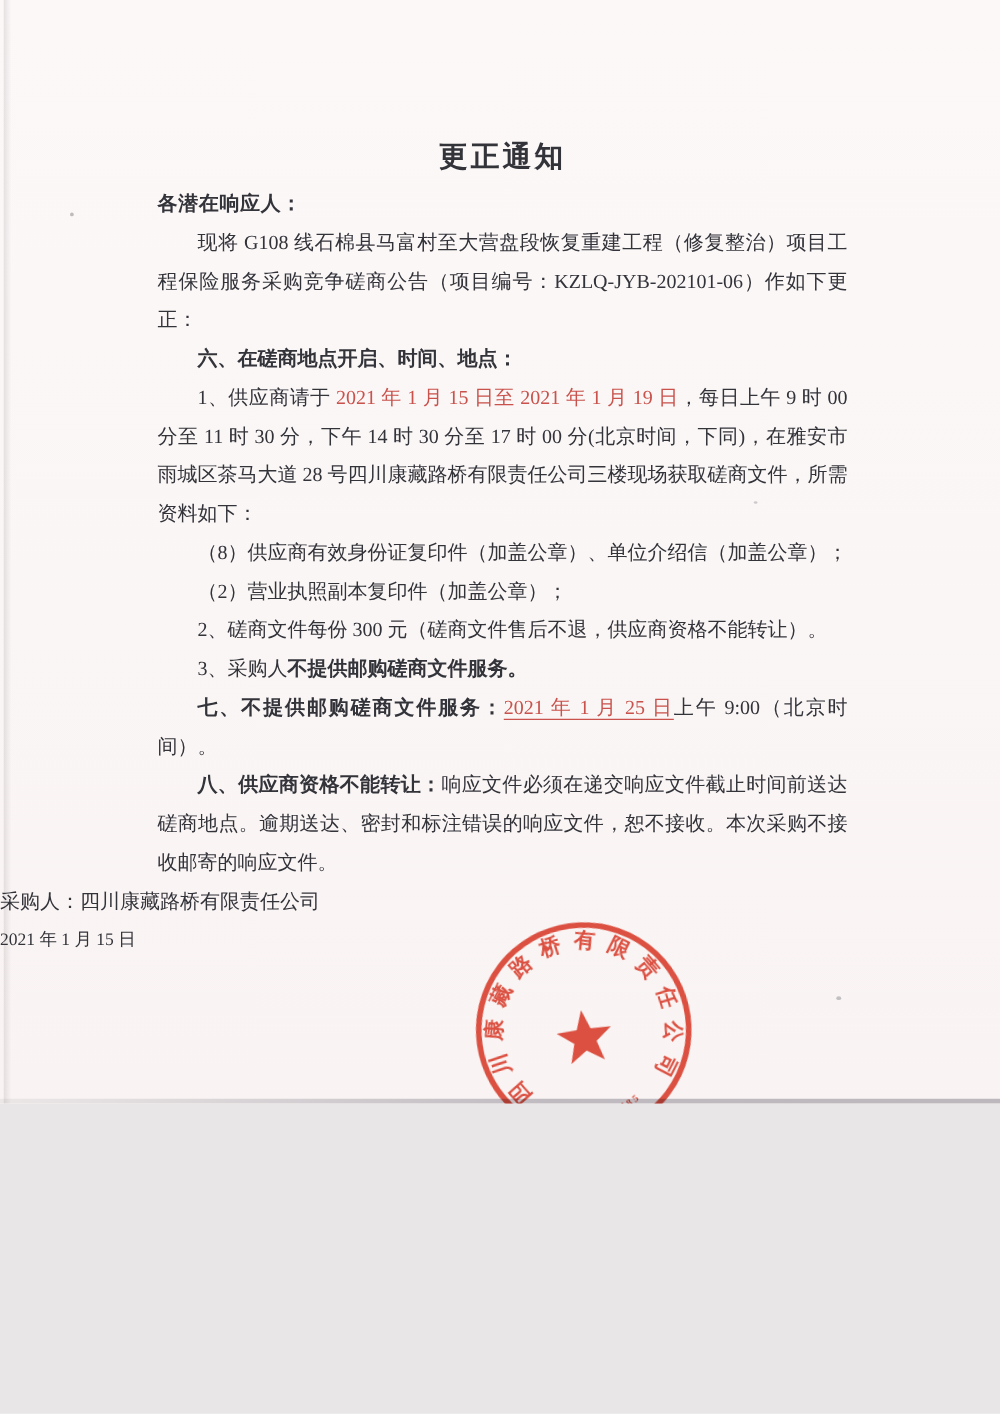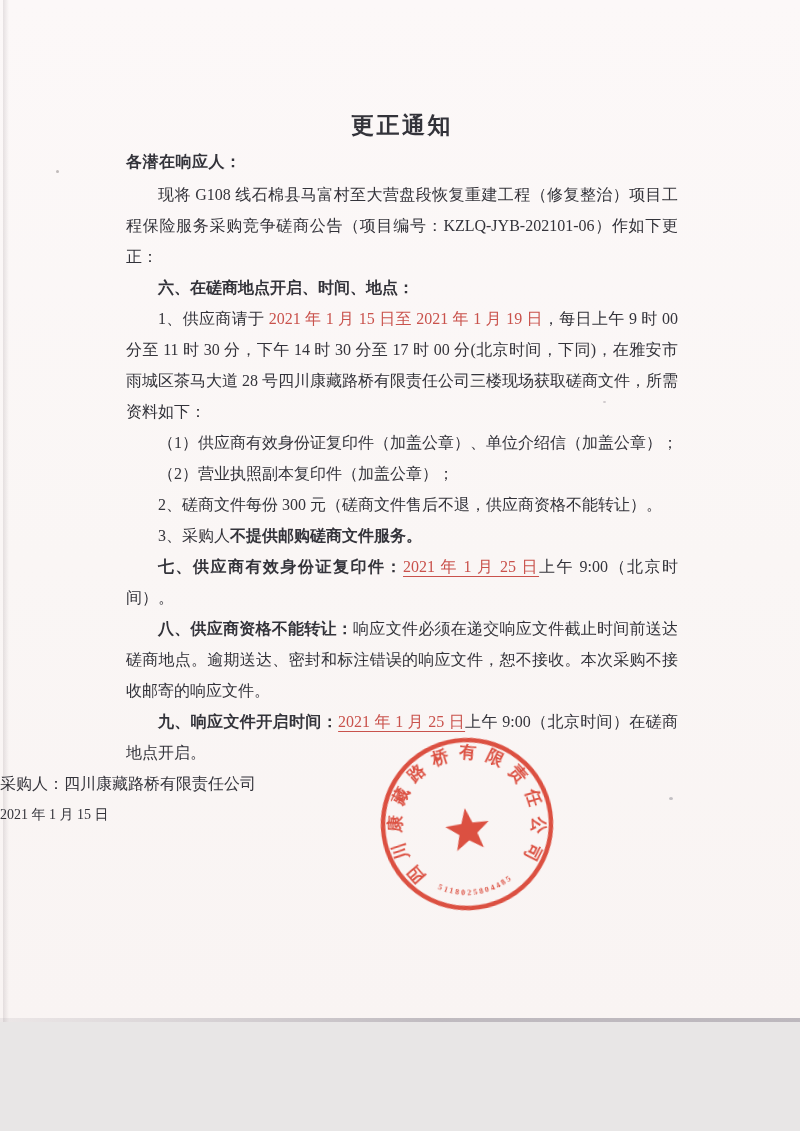--- a/index.html
+++ b/index.html
@@ -1,18 +1,18 @@
 <!DOCTYPE html>
 <html><head>
 <meta charset="utf-8">
 <style>
   html,body { margin:0; padding:0; background:#e8e6e6; }
   .page {
     position:relative;
-    width:800px; height:1022px;
+    width:800px; height:883px;
     margin:0 auto;
     background:#faf6f5;
     background-image:linear-gradient(180deg,#fcf8f8 0%,#faf6f5 55%,#f9f4f3 100%);
     overflow:hidden;
     font-family:"Liberation Serif","DejaVu Serif",serif;
     color:#33333a;
   }
   .edge-left {
     position:absolute; left:3px; top:0; bottom:0; width:6px;
     background:linear-gradient(90deg, rgba(150,140,145,0.22), rgba(150,140,145,0.0));
@@ -37,21 +37,21 @@
     font-family:"Liberation Sans","DejaVu Sans",sans-serif;
     font-weight:600;
     font-size:23px;
     line-height:34px;
     letter-spacing:2.5px;
     text-align:center;
     margin:0 0 6px 0;
   }
   p.para { margin:0; text-align:justify; }
   .indent { text-indent:2em; }
-  .salutation { font-weight:bold; letter-spacing:0.5px;font-family:Liberation Mono, monospace; }
+  .salutation { font-weight:bold; letter-spacing:0.5px; }
   .b { font-family:"Liberation Sans","DejaVu Sans",sans-serif; font-weight:700; }
   .red { color:#c9524c; }
   .u { text-decoration:underline; text-decoration-thickness:1.3px; text-underline-offset:4px; }
 
   .sig-block { position:relative; z-index:1; }
   .sig-buyer { margin:68px 0 0 151px; font-size:16px; line-height:31px; }
   .sig-date  { margin:34px 0 0 217px; font-size:14px; line-height:31px; }
 
   .stamp {
     position:absolute; left:367px; top:724px;
@@ -86,33 +86,32 @@
     <h1 class="title">更正通知</h1>
 
     <p class="para salutation">各潜在响应人：</p>
 
     <p class="para indent">现将 G108 线石棉县马富村至大营盘段恢复重建工程（修复整治）项目工程保险服务采购竞争磋商公告（项目编号：KZLQ-JYB-202101-06）作如下更正：</p>
 
     <p class="para indent b">六、在磋商地点开启、时间、地点：</p>
 
     <p class="para indent"><span>1、供应商请于 </span><span class="red">2021 年 1 月 15 日至 2021 年 1 月 19 日</span><span>，每日上午 9 时 00 分至 11 时 30 分，下午 14 时 30 分至 17 时 00 分(北京时间，下同)，在雅安市雨城区茶马大道 28 号四川康藏路桥有限责任公司三楼现场获取磋商文件，所需资料如下：</span></p>
 
-    <p class="para indent">（1）供应商有效身份证复印件（加盖公章）、单位介绍信（加盖公章）；</p>
+    <p class="para indent">（8）供应商有效身份证复印件（加盖公章）、单位介绍信（加盖公章）；</p>
 
     <p class="para indent">（2）营业执照副本复印件（加盖公章）；</p>
 
     <p class="para indent">2、磋商文件每份 300 元（磋商文件售后不退，供应商资格不能转让）。</p>
 
     <p class="para indent"><span>3、采购人</span><span class="b">不提供邮购磋商文件服务。</span></p>
 
-    <p class="para indent"><span class="b">七、供应商有效身份证复印件：</span><span class="red u">2021 年 1 月 25 日</span><span>上午 9:00（北京时间）。</span></p>
+    <p class="para indent"><span class="b">七、不提供邮购磋商文件服务：</span><span class="red u">2021 年 1 月 25 日</span><span>上午 9:00（北京时间）。</span></p>
 
     <p class="para indent"><span class="b">八、供应商资格不能转让：</span><span>响应文件必须在递交响应文件截止时间前送达磋商地点。逾期送达、密封和标注错误的响应文件，恕不接收。本次采购不接收邮寄的响应文件。</span></p>
 
-    <p class="para indent"><span class="b">九、响应文件开启时间：</span><span class="red u">2021 年 1 月 25 日</span><span>上午 9:00（北京时间）在磋商地点开启。</span></p>
   </div>
 
   <div class="sig-block">
     <p class="para sig-buyer">采购人：四川康藏路桥有限责任公司</p>
     <p class="para sig-date">2021 年 1 月 15 日</p>
   </div>
 
   <div class="stamp">
     <svg viewBox="0 0 200 200" xmlns="http://www.w3.org/2000/svg">
       <defs>

